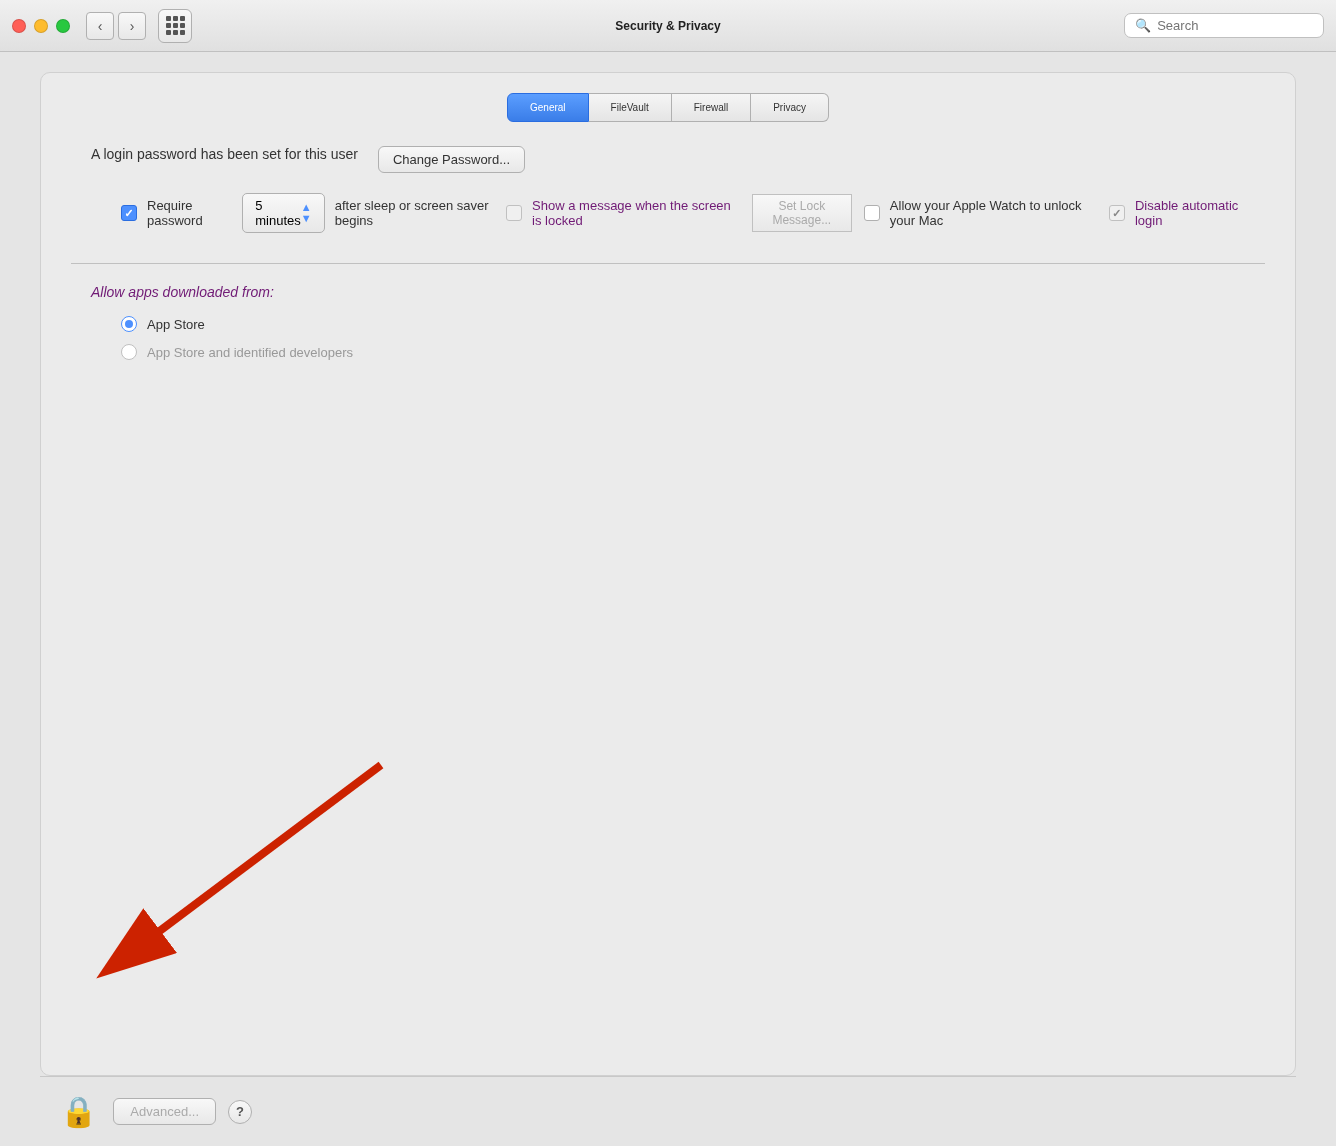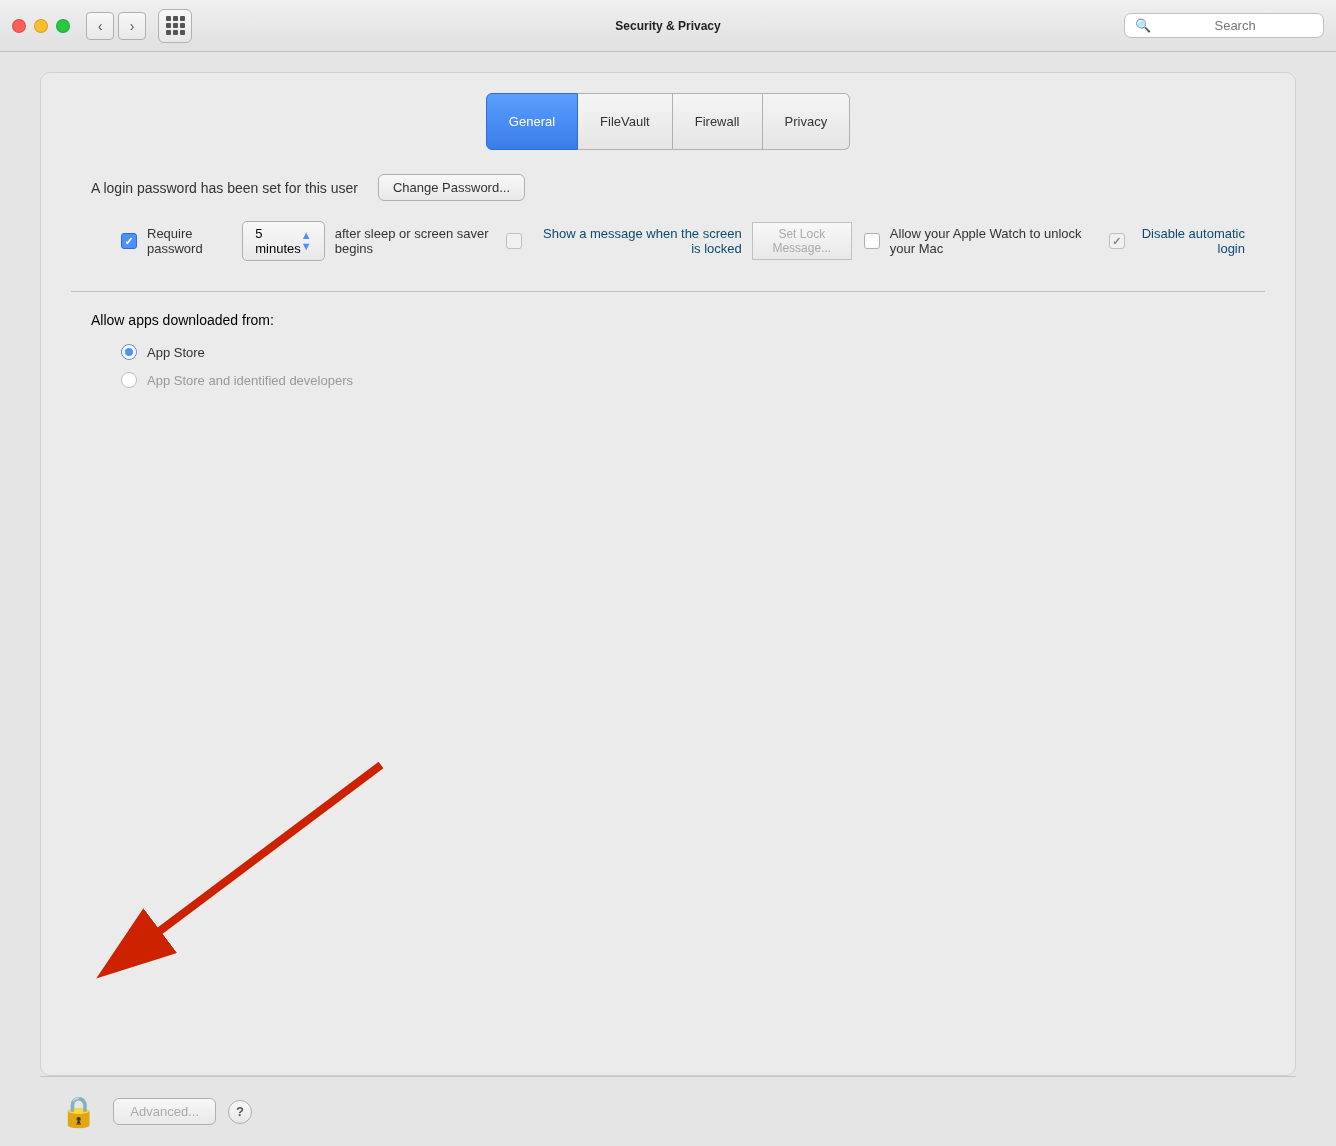--- a/index.html
+++ b/index.html
@@ -108,21 +108,20 @@
       color: #999;
       font-size: 13px;
     }
     .search-input {
       border: none;
       outline: none;
       font-size: 13px;
       color: #0c4a6e;
       background: transparent;
       width: 100%;
-      text-align: center;
     }
 
     
     .main-content {
       flex: 1;
       background: #e5e5e5;
       display: flex;
       flex-direction: column;
       padding: 20px 40px 0 40px;
     }
@@ -140,22 +139,22 @@
     }
 
     
     .tabs-row {
       display: flex;
       justify-content: center;
       gap: 0;
       margin-bottom: 24px;
     }
     .tab {
-      padding: 20px 22px;
-      font-size: 13px;
+      padding: 8px 22px;
+      font-size: 10px;
       cursor: pointer;
       border: 1px solid #b0b0b0;
       background: linear-gradient(to bottom, #f5f5f5, #e5e5e5);
       color: #333;
       position: relative;
     }
     .tab:first-child {
       border-radius: 6px 0 0 6px;
     }
     .tab:last-child {
@@ -171,21 +170,20 @@
       border-color: #2a6de0;
     }
 
     
     .content-section {
       padding: 0 20px;
     }
 
     .login-password-row {
       display: flex;
-      align-items: center;
       gap: 20px;
       margin-bottom: 20px;
     }
     .login-password-text {
       font-size: 14px;
       color: #333;
     }
     .change-password-btn {
       background: linear-gradient(to bottom, #f8f8f8, #e8e8e8);
       border: 1px solid #b0b0b0;
@@ -244,22 +242,21 @@
       color: #888;
       font-size: 11px;
       font-weight: bold;
     }
 
     .option-label {
       font-size: 13px;
       color: #333;
     }
     .option-label.dimmed {
-      color: #0c4a6e;
-      text-align: right;
+      color: #701a75;
     }
 
     .password-dropdown {
       background: linear-gradient(to bottom, #f8f8f8, #e8e8e8);
       border: 1px solid #b0b0b0;
       border-radius: 5px;
       padding: 4px 12px;
       font-size: 13px;
       display: flex;
       align-items: center;
@@ -288,22 +285,23 @@
       height: 1px;
       background: #c0c0c0;
       margin: 30px 0 20px 0;
     }
 
     .allow-apps-section {
       padding: 0 20px;
     }
     .allow-apps-title {
       font-size: 14px;
-      color: #000000;
+      color: #701a75;
       margin-bottom: 16px;
+      font-style: italic;
     }
 
     .radio-group {
       display: flex;
       flex-direction: column;
       gap: 12px;
       padding-left: 30px;
     }
     .radio-row {
       display: flex;

